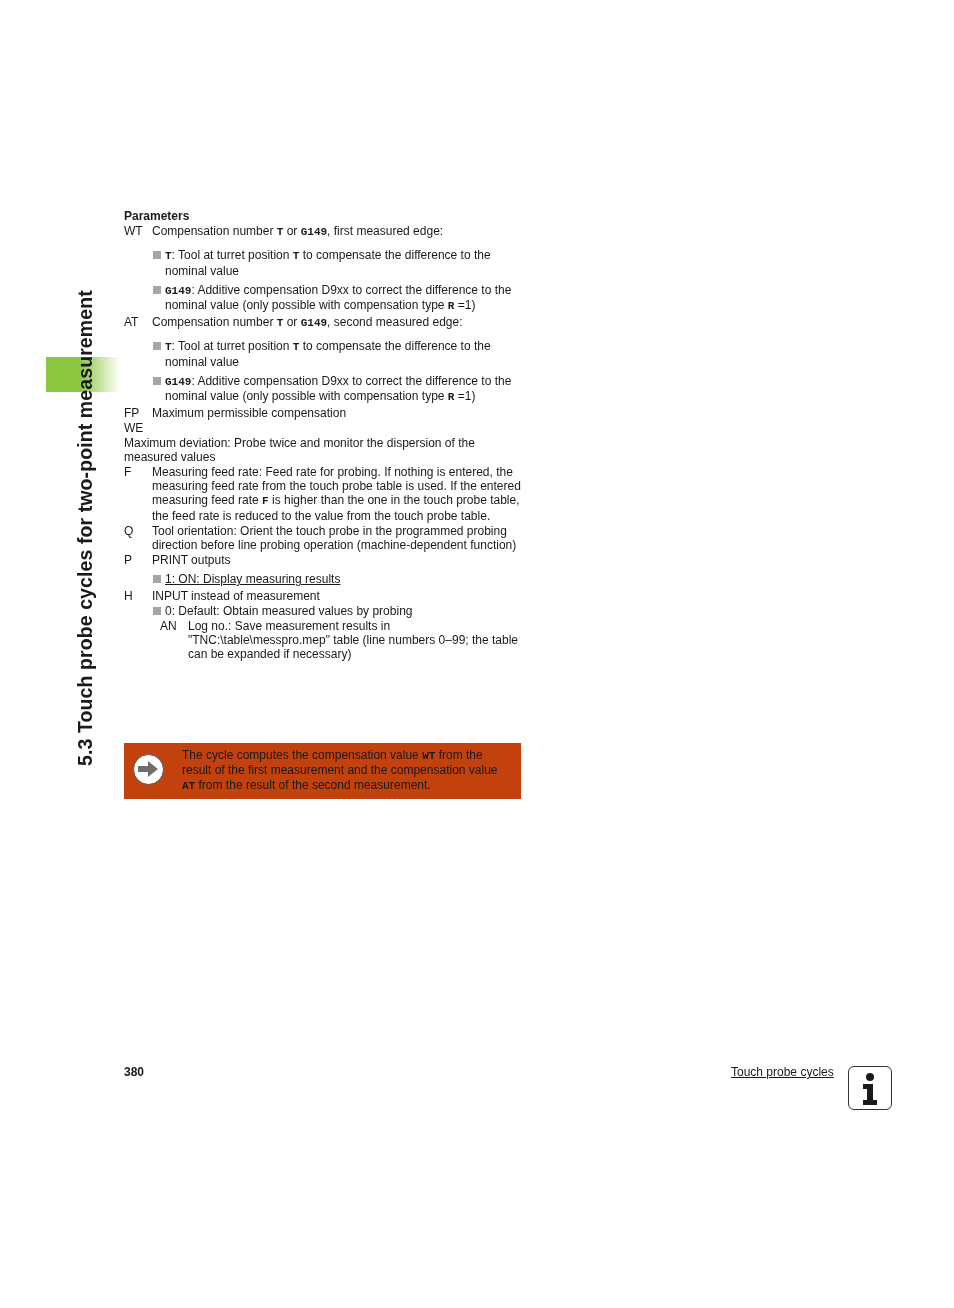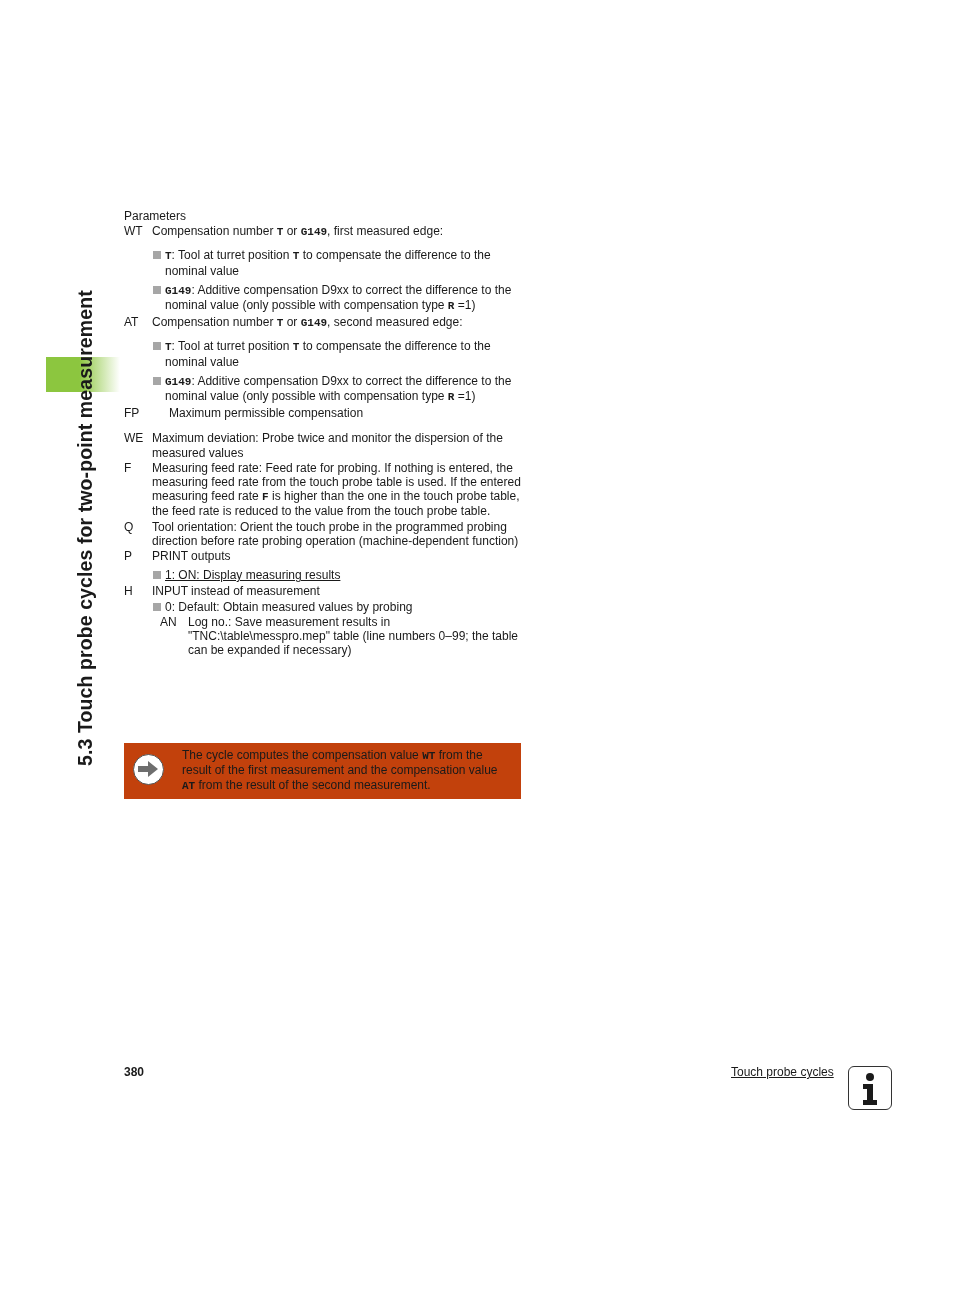--- a/index.html
+++ b/index.html
@@ -5,21 +5,21 @@
     html, body { margin: 0; padding: 0; background: #ffffff; }
     body { width: 954px; height: 1308px; position: relative; overflow: hidden;
            font-family: "Liberation Sans", sans-serif; color: #1a1a1a; }
     .side-tab { position: absolute; left: 46px; top: 357px; width: 74px; height: 35px;
                 background: linear-gradient(to right, #8cc63f 0%, #8cc63f 45%, #ffffff 100%); }
     .side-title { position: absolute; left: 74px; top: 766px; transform-origin: 0 0;
                   transform: rotate(-90deg); white-space: nowrap;
                   font-family: "Liberation Sans", sans-serif; font-weight: bold;
                   font-size: 19.5px; color: #1a1a1a; letter-spacing: 0.1px; }
     .content { position: absolute; left: 124px; top: 209px; width: 400px; font-size: 12px; line-height: 14.2px; }
-    .heading { font-weight: normal; font-size: 12px; margin: 0; }
+    .heading { font-weight: bold; font-size: 12px; margin: 0; }
     .param { display: flex; }
     .param .key { width: 28px; flex: none; }
     .param .desc { flex: 1; }
     .bullet { display: flex; margin-left: 28px; }
     .bullet .sq { width: 8px; height: 8px; background: #a6a6a6; flex: none; margin: 3px 4px 0 1px; }
     .mono { font-family: "Liberation Mono", monospace; font-weight: bold; font-size: 11px; }
     .note { position: absolute; left: 124px; top: 743px; width: 397px; height: 56px; background: #c2410c; }
     .note .arrow { position: absolute; left: 9px; top: 11px; width: 31px; height: 31px;
                    border: 1.5px solid #555; border-radius: 50%; background: #fff; box-sizing: border-box; }
     .note .arrow svg { position: absolute; left: 3px; top: 5px; }
@@ -55,35 +55,35 @@
         <span class="desc"><span>Compensation number </span><span class="mono">T</span><span> or </span><span class="mono">G149</span><span>, second measured edge:</span></span>
       </div>
       <div class="bullet" style="margin-top: 9px;">
         <span class="sq"></span>
         <span><span class="mono">T</span><span>: Tool at turret position </span><span class="mono">T</span><span>   to compensate the difference to the nominal value</span></span>
       </div>
       <div class="bullet" style="margin-top: 5px; margin-bottom: 2px;">
         <span class="sq"></span>
         <span><span class="mono">G149</span><span>: Additive compensation D9xx to correct the difference to the nominal value (only possible with compensation type </span><span class="mono">R</span><span> =1)</span></span>
       </div>
-      <div class="param" style="margin-top: 1px; gap: 17px;">
+      <div class="param" style="margin-top: 1px;">
         <span class="key">FP</span>
         <span class="desc"><span>Maximum permissible compensation</span></span>
       </div>
-      <div class="param" style="margin-top: 11px;">
+      <div class="param" style="margin-top: 1px; flex-direction: column;">
         <span class="key">WE</span>
         <span class="desc"><span>Maximum deviation: Probe twice and monitor the dispersion of the measured values</span></span>
       </div>
       <div class="param" style="margin-top: 1px;">
         <span class="key">F</span>
         <span class="desc"><span>Measuring feed rate: Feed rate for probing. If nothing is entered, the measuring feed rate from the touch probe table is used. If the entered measuring feed rate </span><span class="mono">F</span><span> is higher than the one in the touch probe table, the feed rate is reduced to the value from the touch probe table.</span></span>
       </div>
       <div class="param" style="margin-top: 1px;">
         <span class="key">Q</span>
-        <span class="desc"><span>Tool orientation: Orient the touch probe in the programmed probing direction before rate probing operation (machine-dependent function)</span></span>
+        <span class="desc"><span>Tool orientation: Orient the touch probe in the programmed probing direction before line probing operation (machine-dependent function)</span></span>
       </div>
       <div class="param" style="margin-top: 1px;">
         <span class="key">P</span>
         <span class="desc"><span>PRINT outputs</span></span>
       </div>
       <div class="bullet" style="margin-top: 5px; margin-bottom: 2px; text-decoration: underline;">
         <span class="sq"></span>
         <span><span>1: ON: Display measuring results</span></span>
       </div>
       <div class="param" style="margin-top: 1px;">

